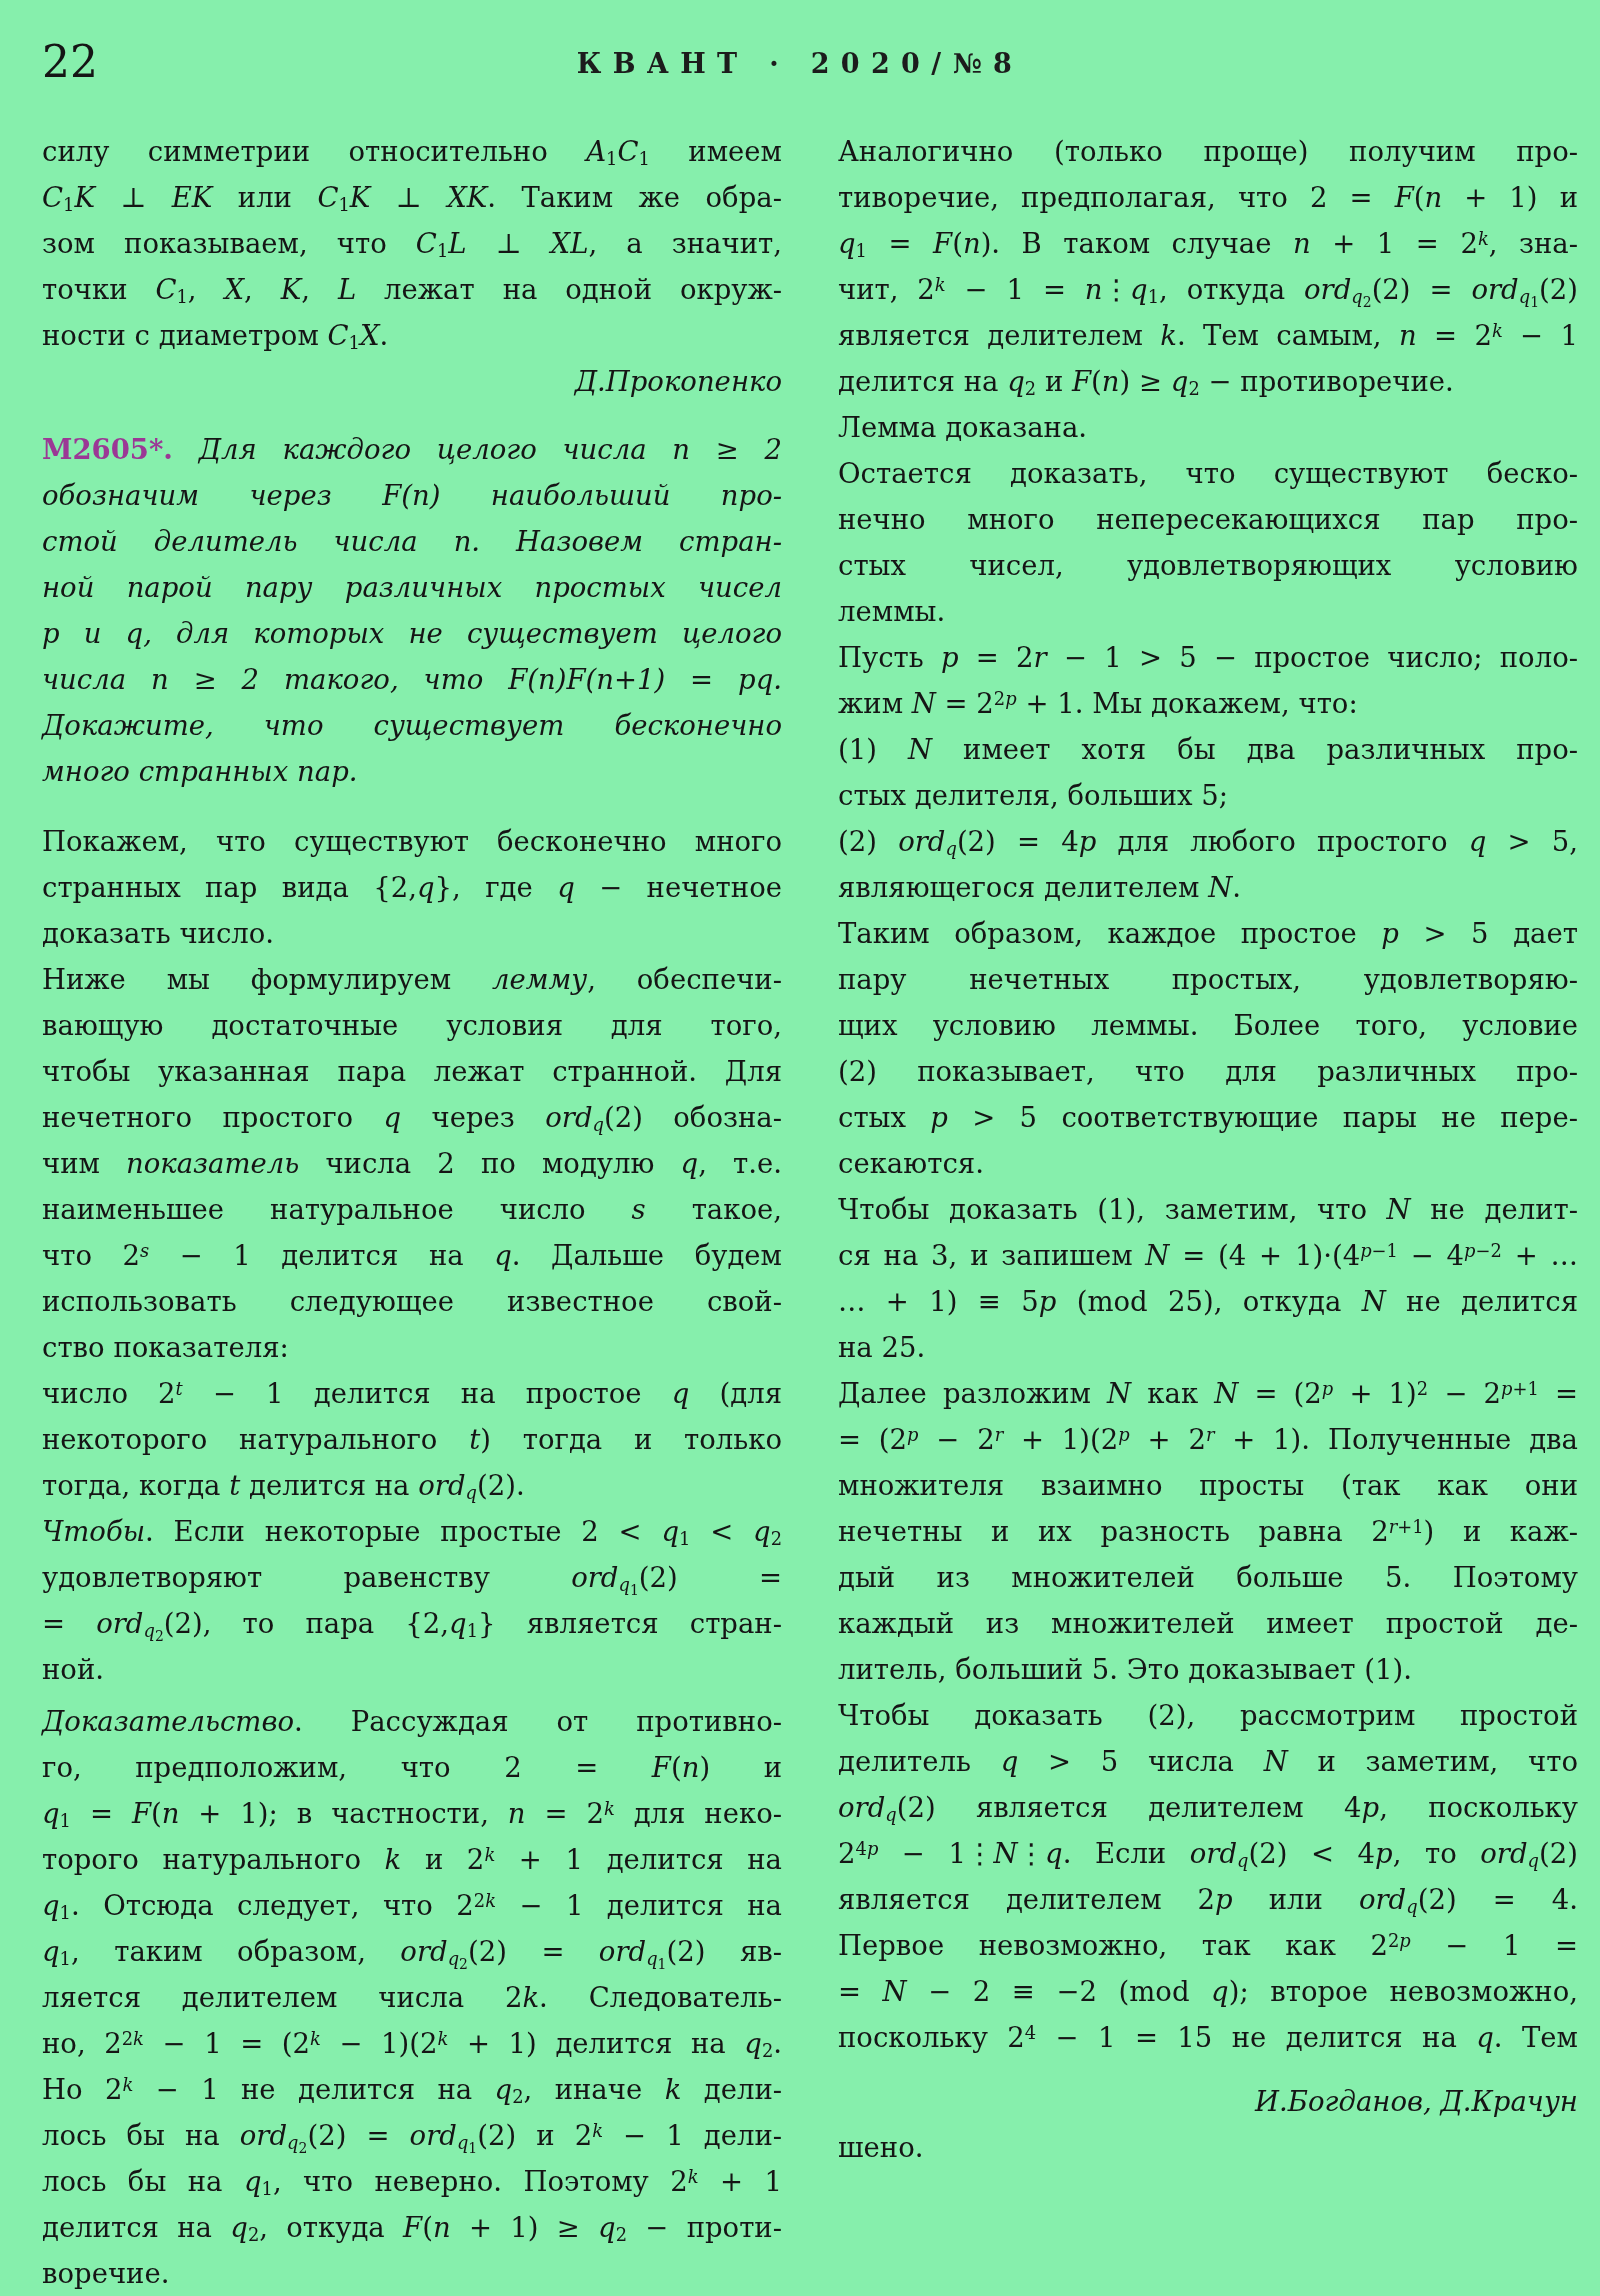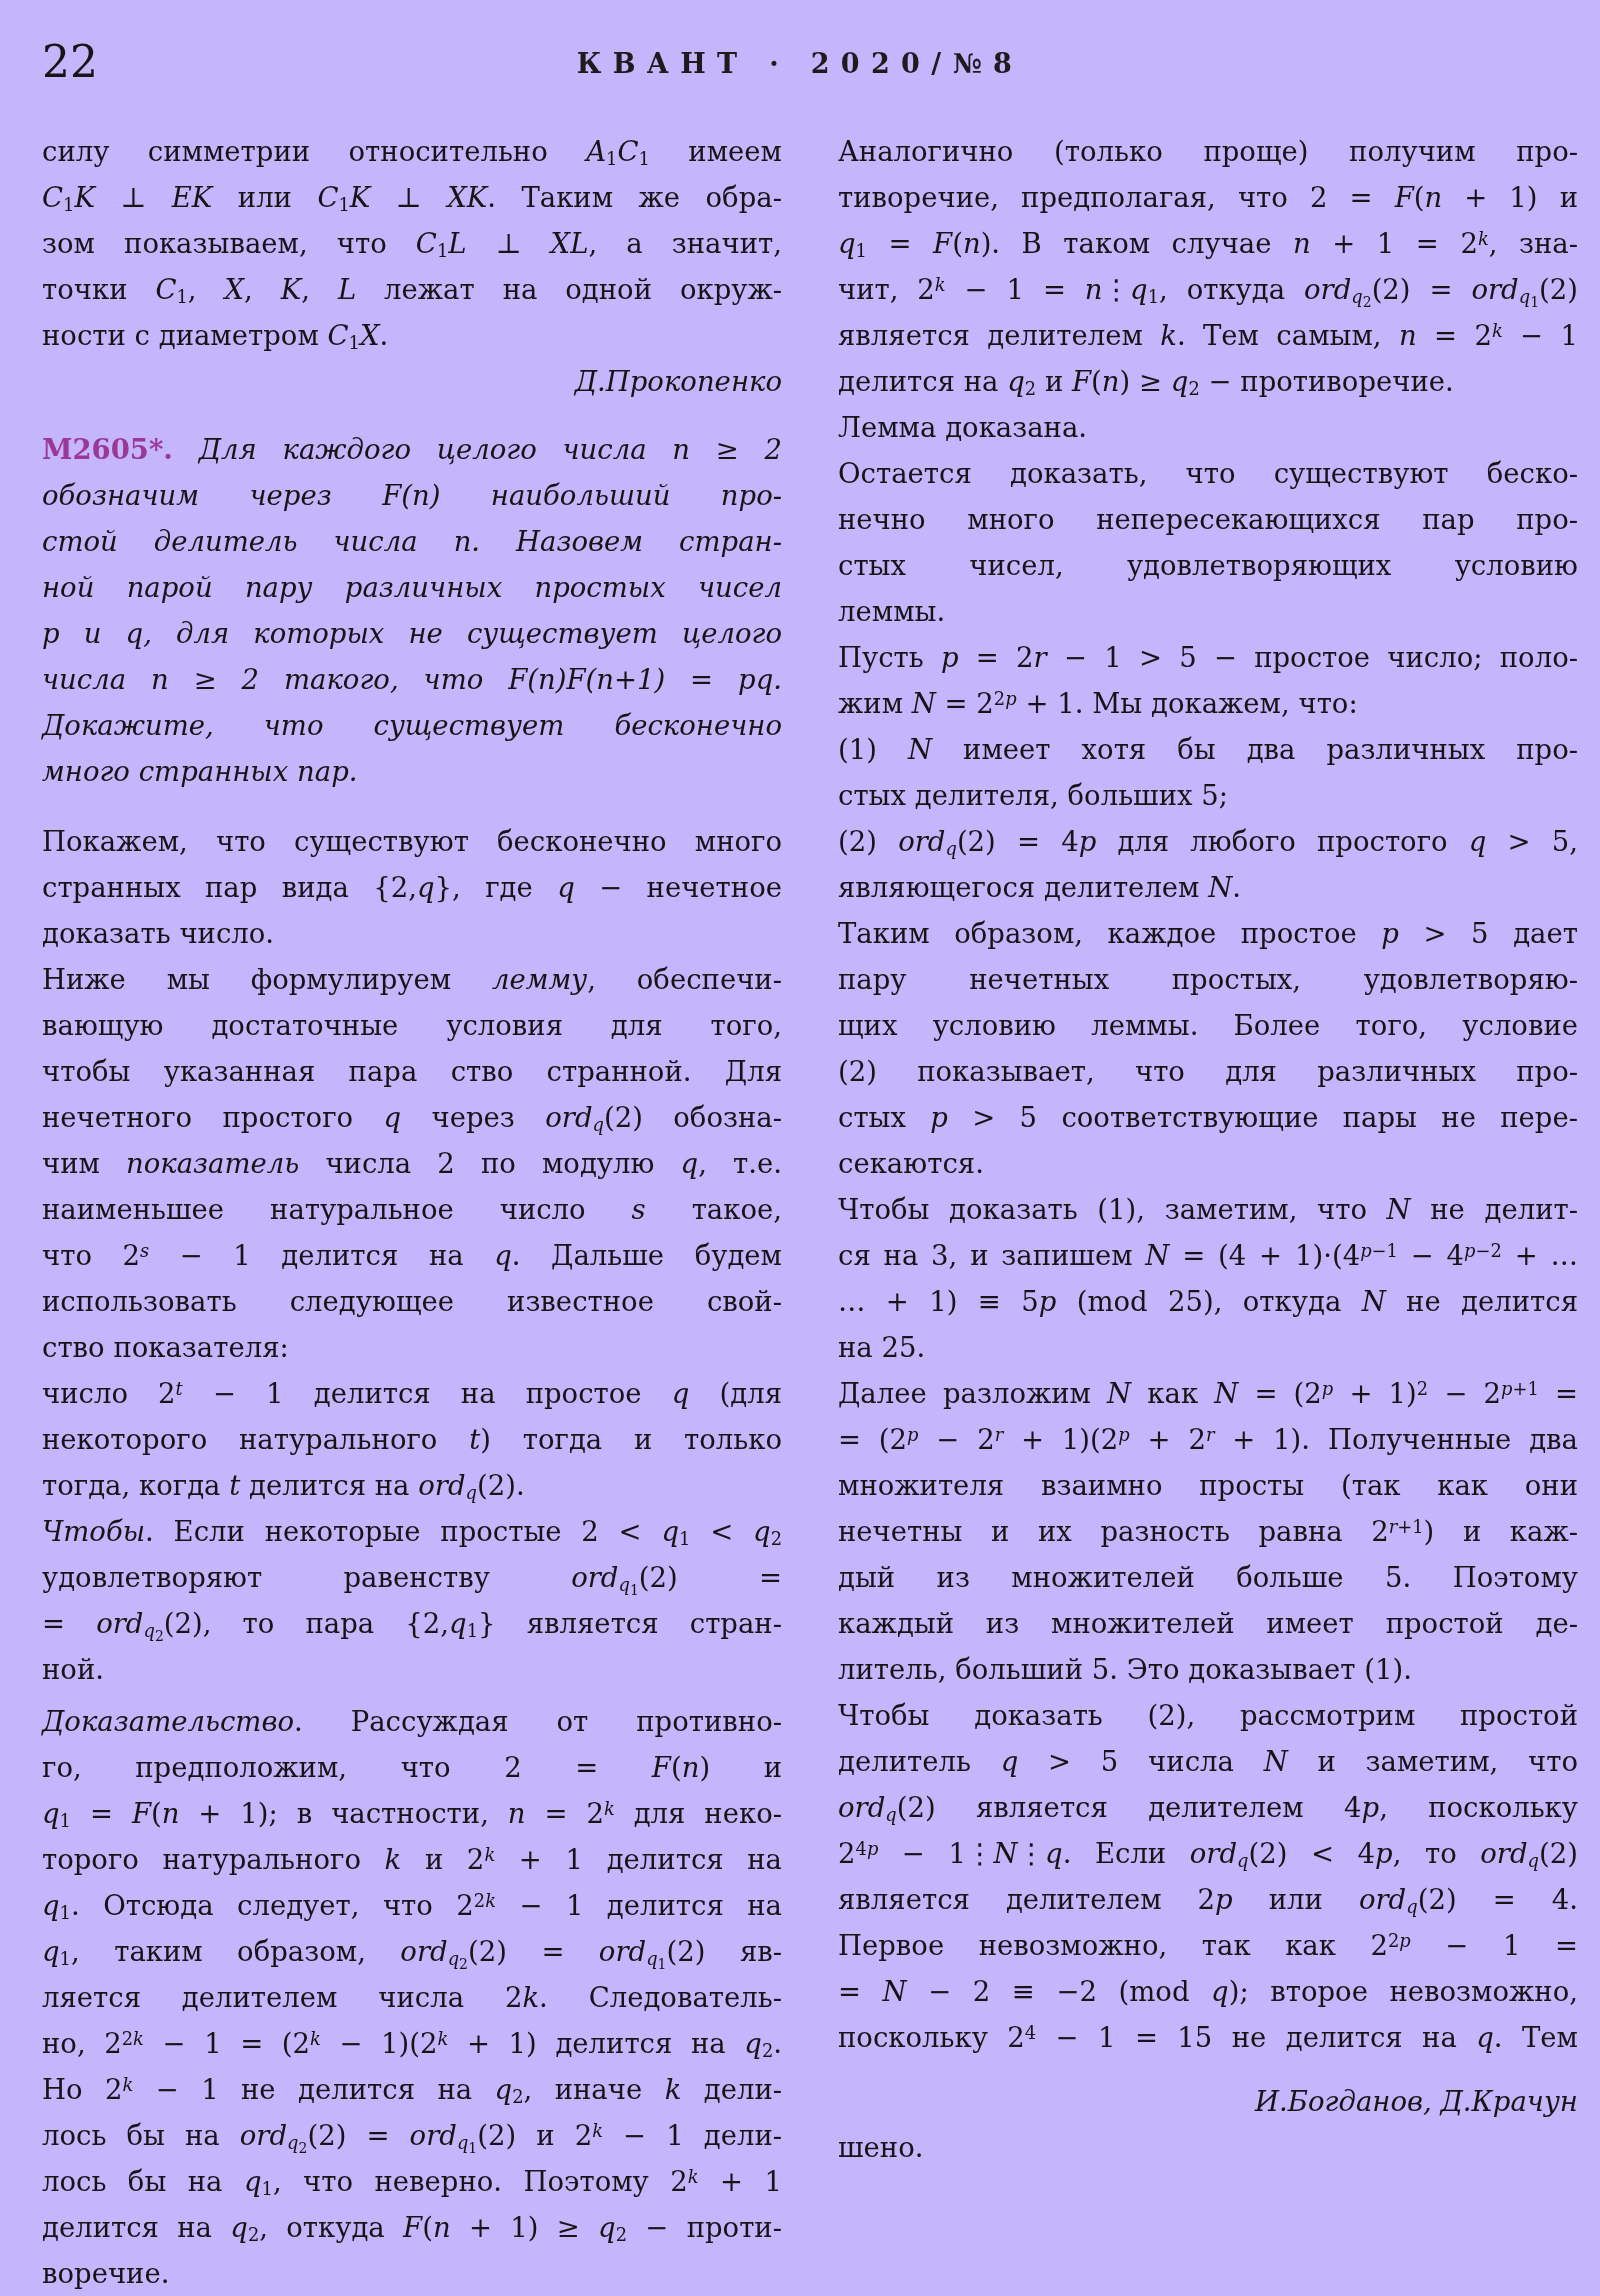--- a/index.html
+++ b/index.html
@@ -1,17 +1,17 @@
 <!DOCTYPE html>
 <html style="--plabel: #9b3895;"><head>
 <meta charset="utf-8">
 <style>
   html,body{margin:0;padding:0;background:#e8e8e6;}
   .page{
-    position:relative;width:1600px;height:2296px;background:#c4b5fd;
+    position:relative;width:1600px;height:2296px;background:#86efac;
     color:#151515;font-family:"DejaVu Serif","Liberation Serif",serif;
     overflow:hidden;
   }
   .hdr{position:absolute;top:30px;left:0;width:1600px;height:70px;}
   .pagenum{position:absolute;left:42px;top:6px;font-size:44px;line-height:52px;}
   .journal{
     position:absolute;left:0;right:0;top:18px;text-align:center;
     font-size:27px;font-weight:600;letter-spacing:0.42em;color:#1c1c1c;
   }
   .columns{position:absolute;top:128px;left:42px;display:flex;gap:56px;}
@@ -54,21 +54,21 @@
         <div class="line"><i>ной парой пару различных простых чисел</i></div>
         <div class="line"><i>p и q, для которых не существует целого</i></div>
         <div class="line"><i>числа n ≥ 2 такого, что F(n)F(n+1) = pq.</i></div>
         <div class="line"><i>Докажите, что существует бесконечно</i></div>
         <div class="line end"><i>много странных пар.</i></div>
         <div class="line mt12">Покажем, что существуют бесконечно много</div>
         <div class="line">странных пар вида {2,<i>q</i>}, где <i>q</i> − нечетное</div>
         <div class="line end">доказать число.</div>
         <div class="line">Ниже мы формулируем <i>лемму</i>, обеспечи-</div>
         <div class="line">вающую достаточные условия для того,</div>
-        <div class="line">чтобы указанная пара ство странной. Для</div>
+        <div class="line">чтобы указанная пара лежат странной. Для</div>
         <div class="line">нечетного простого <i>q</i> через <i>ord</i><sub><i>q</i></sub>(2) обозна-</div>
         <div class="line">чим <i>показатель</i> числа 2 по модулю <i>q</i>, т.е.</div>
         <div class="line">наименьшее натуральное число <i>s</i> такое,</div>
         <div class="line">что 2<sup><i>s</i></sup> − 1 делится на <i>q</i>. Дальше будем</div>
         <div class="line">использовать следующее известное свой-</div>
         <div class="line end">ство показателя:</div>
         <div class="line">число 2<sup><i>t</i></sup> − 1 делится на простое <i>q</i> (для</div>
         <div class="line">некоторого натурального <i>t</i>) тогда и только</div>
         <div class="line end">тогда, когда <i>t</i> делится на <i>ord</i><sub><i>q</i></sub>(2).</div>
         <div class="line"><i>Чтобы</i>. Если некоторые простые 2 &lt; <i>q</i><sub>1</sub> &lt; <i>q</i><sub>2</sub></div>

